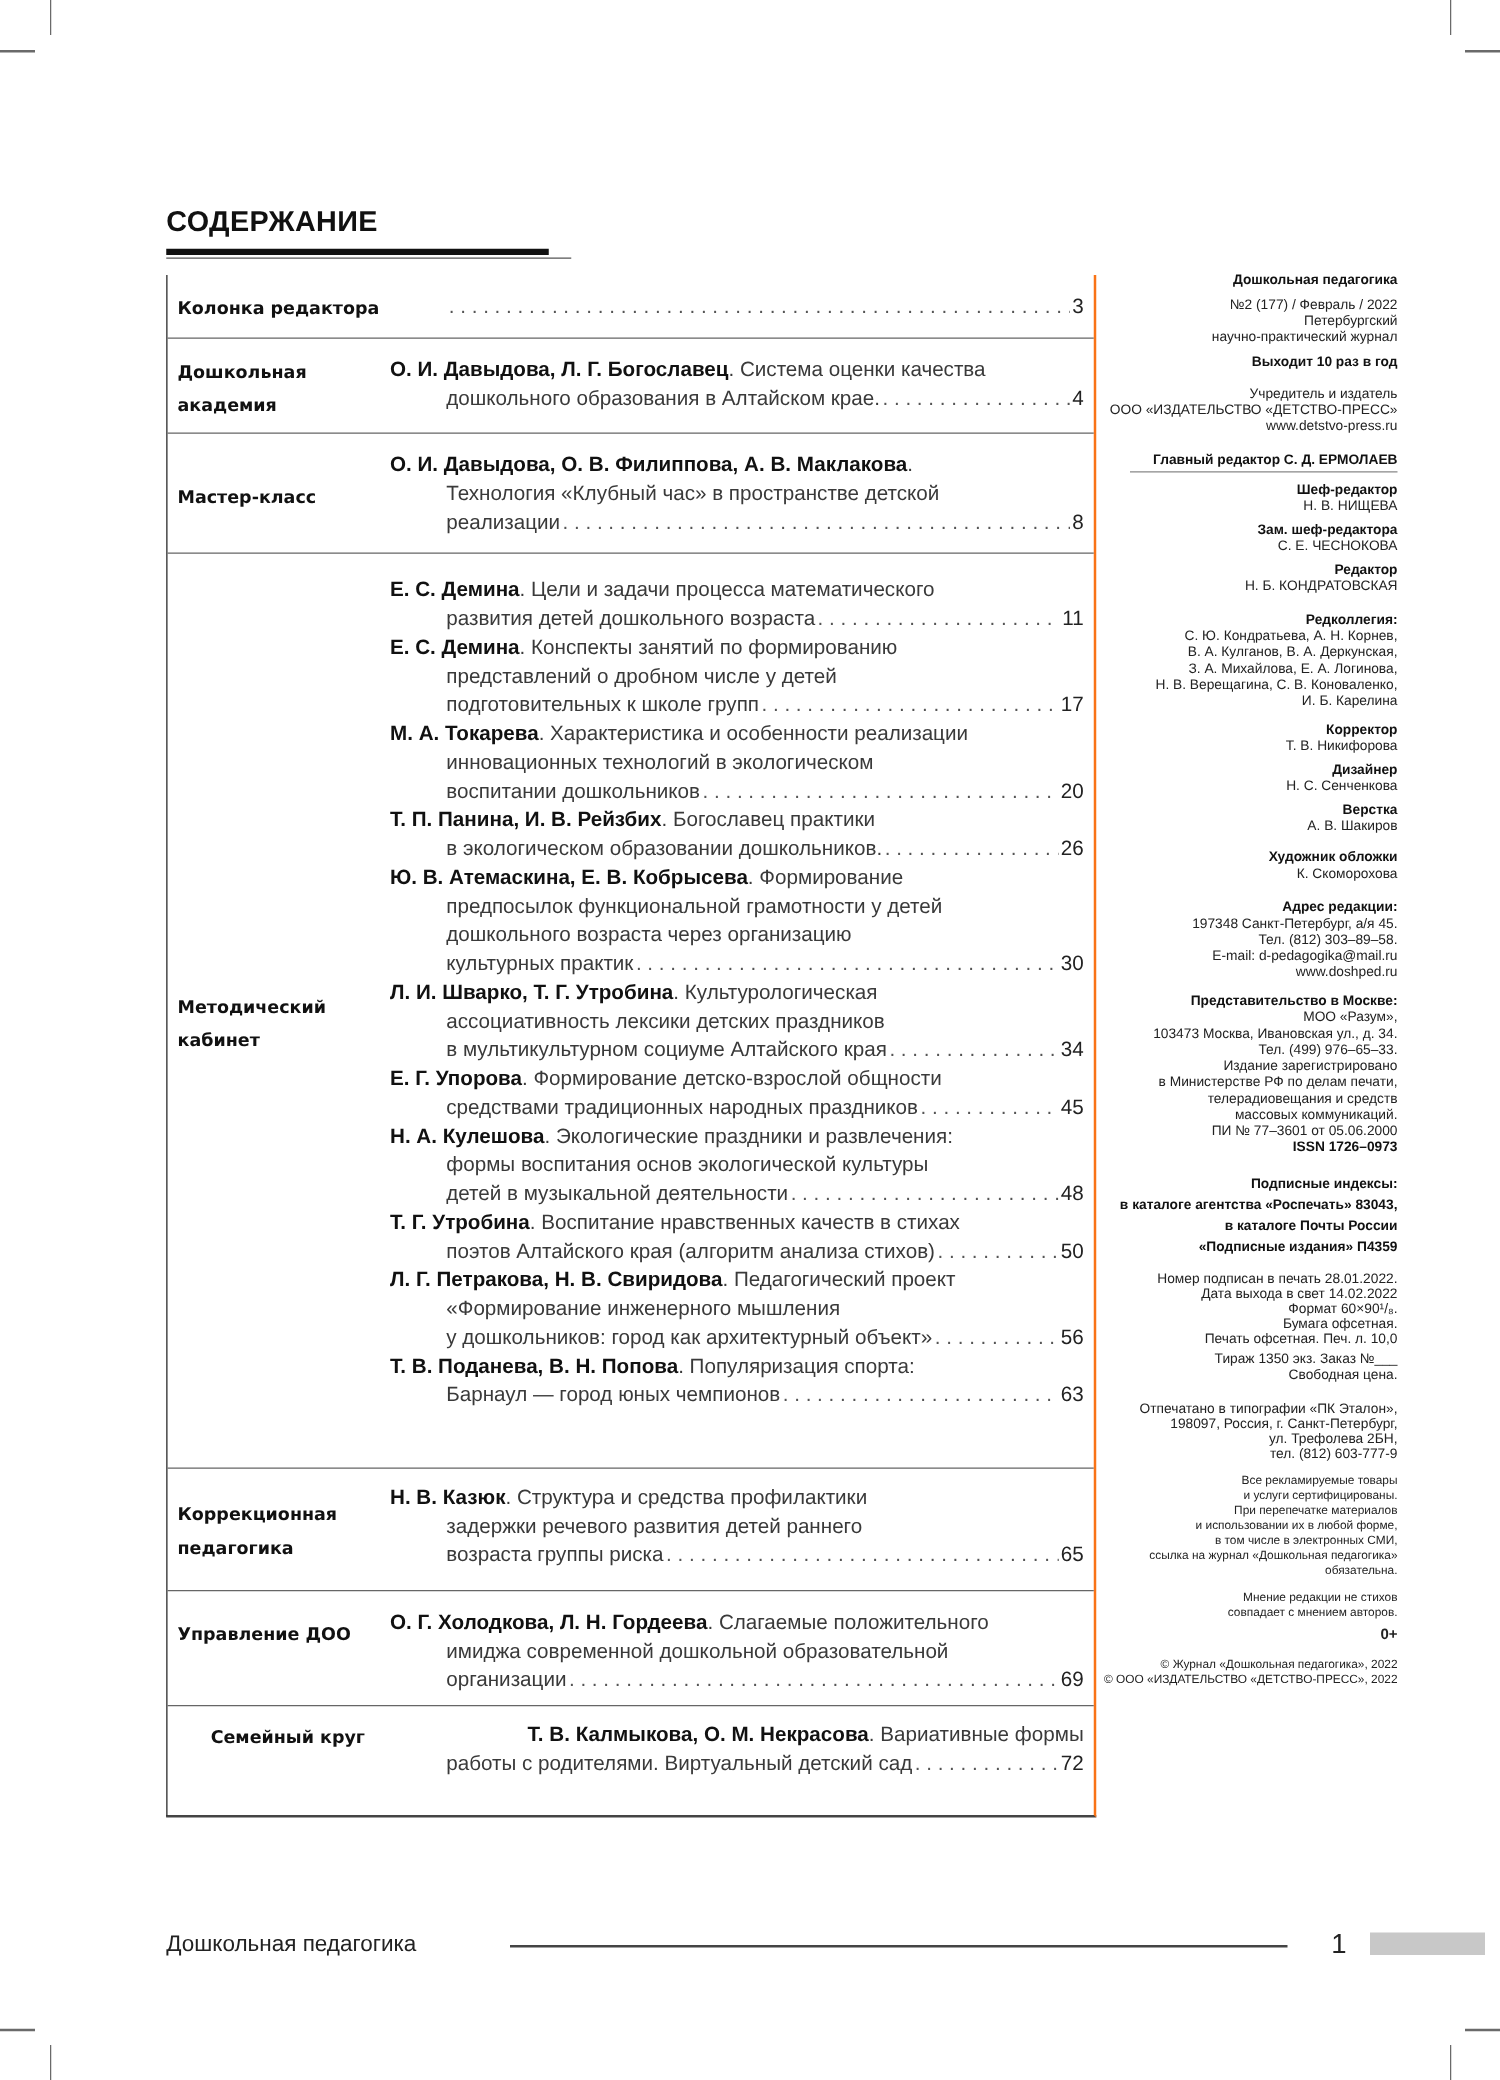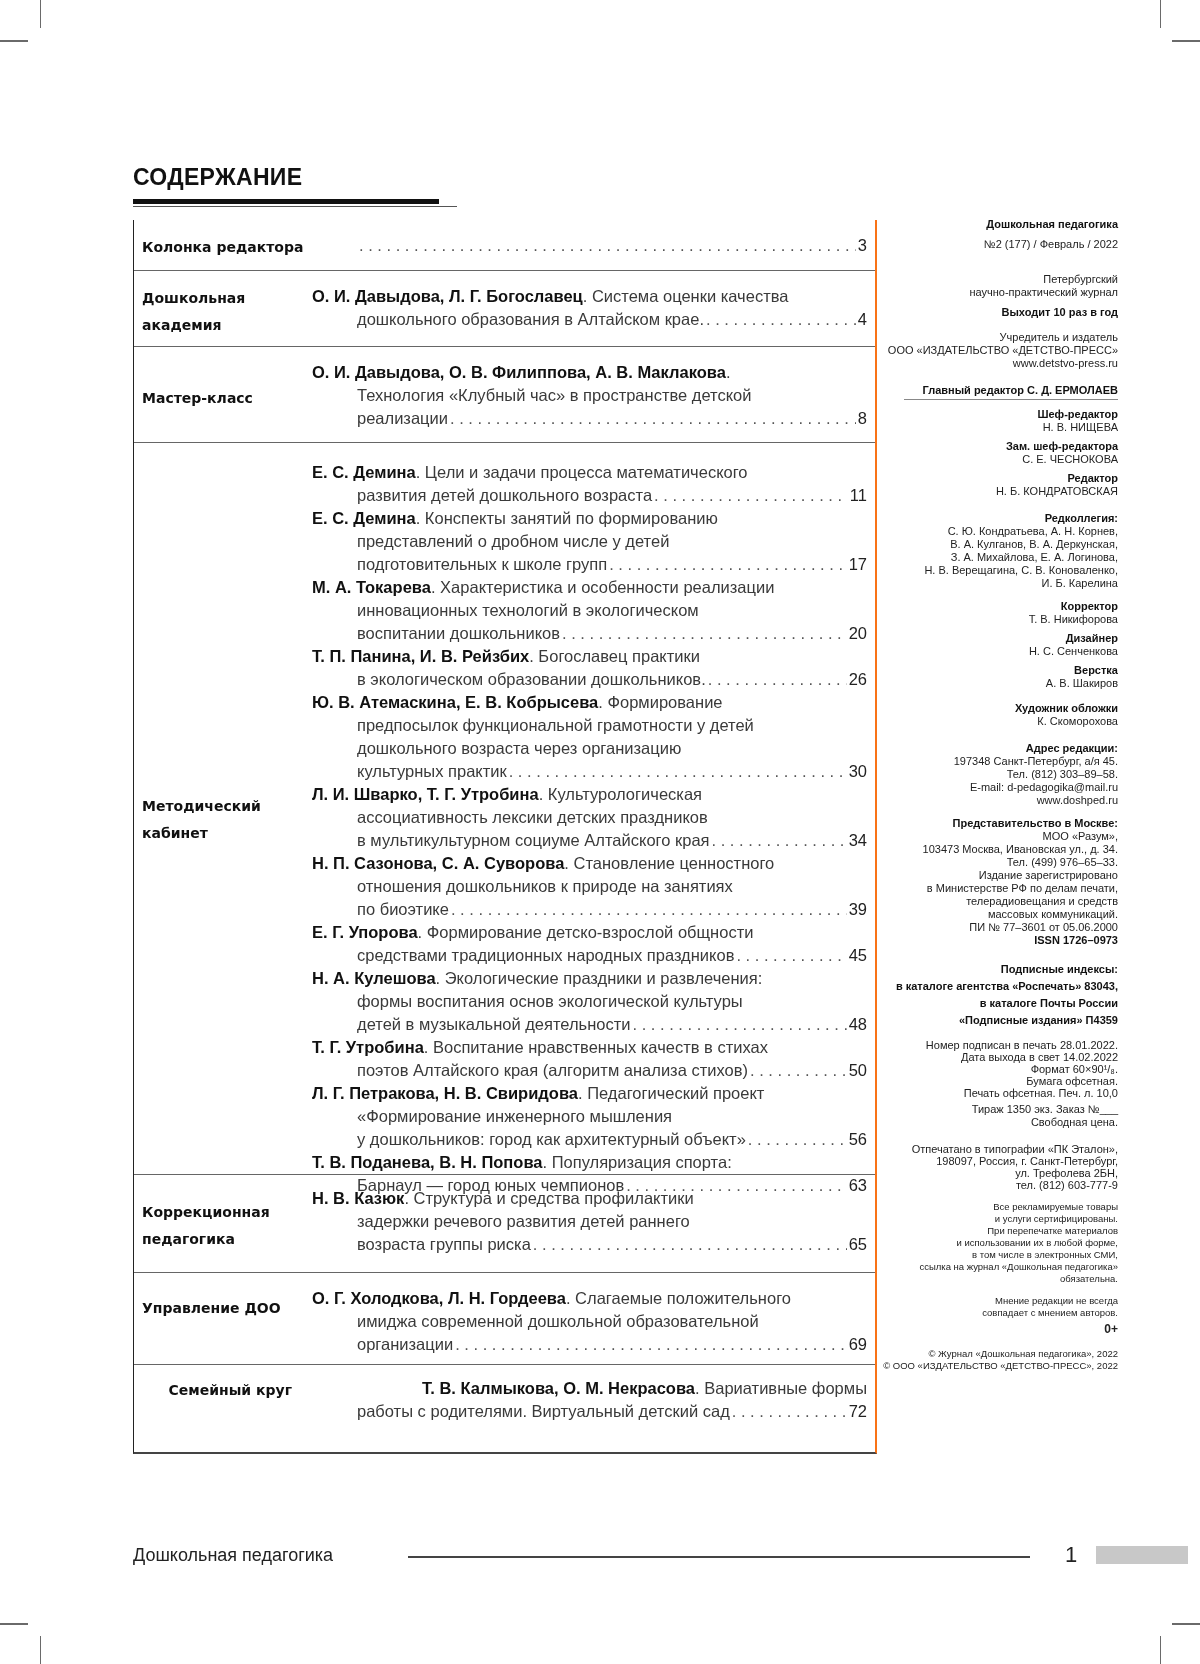--- a/index.html
+++ b/index.html
@@ -147,29 +147,20 @@
         <div class="entry">
           <span class="ln first"><span class="authors">Л. И. Шварко, Т. Г. Утробина</span><span>. Культурологическая</span></span>
           <span class="ln"><span>ассоциативность лексики детских праздников</span></span>
           <div class="lastline">
             <span>в мультикультурном социуме Алтайского края</span>
             <span class="dots"></span>
             <span class="page">34</span>
           </div>
         </div>
         <div class="entry">
-          <span class="ln first"><span class="authors">Н. П. Сазонова, С. А. Суворова</span><span>. Становление ценностного</span></span>
-          <span class="ln"><span>отношения дошкольников к природе на занятиях</span></span>
-          <div class="lastline">
-            <span>по биоэтике</span>
-            <span class="dots"></span>
-            <span class="page">39</span>
-          </div>
-        </div>
-        <div class="entry">
           <span class="ln first"><span class="authors">Е. Г. Упорова</span><span>. Формирование детско-взрослой общности</span></span>
           <div class="lastline">
             <span>средствами традиционных народных праздников</span>
             <span class="dots"></span>
             <span class="page">45</span>
           </div>
         </div>
         <div class="entry">
           <span class="ln first"><span class="authors">Н. А. Кулешова</span><span>. Экологические праздники и развлечения:</span></span>
           <span class="ln"><span>формы воспитания основ экологической культуры</span></span>
@@ -246,21 +237,21 @@
           </div>
         </div>
       </div>
     </div>
   </div>
 
 <div class="sidebar" id="imprint">
     <div class="blk">
       <div class="b">Дошкольная педагогика</div>
     </div>
-    <div class="blk" style="margin-bottom:22px">
+    <div class="blk" style="margin-bottom:0">
       <div>№2 (177) / Февраль / 2022</div>
     </div>
     <div class="blk">
       <div>Петербургский</div>
       <div>научно-практический журнал</div>
     </div>
     <div class="blk" style="margin-bottom:12px">
       <div class="b">Выходит 10 раз в год</div>
     </div>
     <div class="blk" style="margin-bottom:14px">
@@ -353,21 +344,21 @@
     <div class="blk" style="margin-bottom:10px">
       <div class="small">Все рекламируемые товары</div>
       <div class="small">и услуги сертифицированы.</div>
       <div class="small">При перепечатке материалов</div>
       <div class="small">и использовании их в любой форме,</div>
       <div class="small">в том числе в электронных СМИ,</div>
       <div class="small">ссылка на журнал «Дошкольная педагогика»</div>
       <div class="small">обязательна.</div>
     </div>
     <div class="blk" style="margin-bottom:4px">
-      <div class="small">Мнение редакции не всегда</div>
+      <div class="small">Мнение редакции не стихов</div>
       <div class="small">совпадает с мнением авторов.</div>
     </div>
     <div class="blk" style="margin-bottom:12px">
       <div class="zero">0+</div>
     </div>
     <div class="blk">
       <div class="small">© Журнал «Дошкольная педагогика», 2022</div>
       <div class="small">© ООО «ИЗДАТЕЛЬСТВО «ДЕТСТВО-ПРЕСС», 2022</div>
     </div>
   </div>

